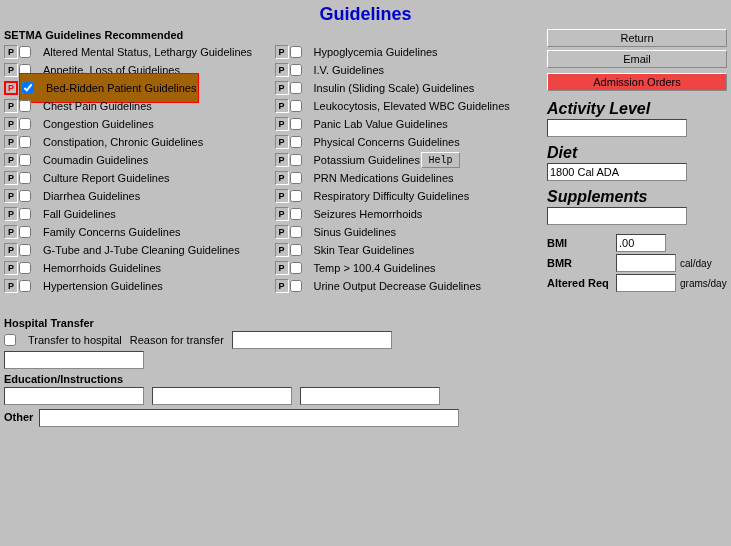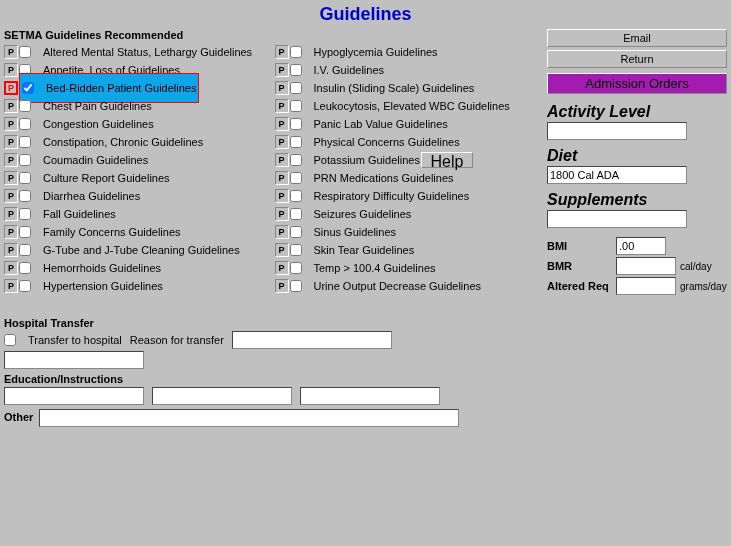--- a/index.html
+++ b/index.html
@@ -156,40 +156,41 @@
     .reason-input { width: 140px; }
     .education-section { margin-bottom: 4px; }
     .education-row {
       display: flex;
       gap: 8px;
       margin-top: 2px;
     }
     .edu-input { width: 140px; }
     .other-section {}
     .help-btn {
-      width: 52px;
+      width: 39px;
       height: 16px;
       background: #c0c0c0;
       border-top: 1px solid #fff;
       border-left: 1px solid #fff;
       border-right: 1px solid #888;
       border-bottom: 1px solid #888;
-      font-size: 16px;
+      font-size: 10px;
       cursor: pointer;
       text-align: center;
+      font-family: Liberation Mono, monospace;
     }
     .admission-btn {
       width: 100%;
       padding: 2px 4px;
-      background: #a21caf;
+      background: #ef4444;
       border-top: 1px solid #fff;
       border-left: 1px solid #fff;
       border-right: 1px solid #888;
       border-bottom: 1px solid #888;
-      font-size: 13px;
+      font-size: 11px;
       cursor: pointer;
       text-align: center;
       margin-top: 2px;
     }
   </style>
 </head>
 <body>
 
 <div class="main-container">
   <div class="title">Guidelines</div>
@@ -211,21 +212,21 @@
             </div>
             <div class="guideline-row">
               <button class="p-btn">P</button>
               <label class="checkbox-label">
                 <input type="checkbox" style="">
                 <span>Appetite, Loss of Guidelines</span>
               </label>
             </div>
             <div class="guideline-row">
               <button class="p-btn" style="border: 2px solid red; color: red;">P</button>
-              <label class="checkbox-label" style="background: #0ea5e9; border: 1px solid red; padding: 8px 2px;">
+              <label class="checkbox-label" style="background: #a16207; border: 1px solid red; padding: 8px 2px;">
                 <input type="checkbox" checked="" style="">
                 <span>Bed-Ridden Patient Guidelines</span>
               </label>
             </div>
             <div class="guideline-row">
               <button class="p-btn">P</button>
               <label class="checkbox-label">
                 <input type="checkbox" style="">
                 <span>Chest Pain Guidelines</span>
               </label>
@@ -364,21 +365,21 @@
               <button class="p-btn">P</button>
               <label class="checkbox-label">
                 <input type="checkbox" style="">
                 <span>Respiratory Difficulty Guidelines</span>
               </label>
             </div>
             <div class="guideline-row">
               <button class="p-btn">P</button>
               <label class="checkbox-label">
                 <input type="checkbox" style="">
-                <span>Seizures Guidelines</span>
+                <span>Seizures Hemorrhoids</span>
               </label>
             </div>
             <div class="guideline-row">
               <button class="p-btn">P</button>
               <label class="checkbox-label">
                 <input type="checkbox" style="">
                 <span>Sinus Guidelines</span>
               </label>
             </div>
             <div class="guideline-row">
@@ -433,22 +434,22 @@
         <div class="other-section">
           <div style="display:flex; align-items:center; gap:6px; margin-top:4px;">
             <span class="section-header">Other</span>
             <input type="text" class="inline-input" style="width: 420px;">
           </div>
         </div>
       </div>
     </div>
 
     <div class="right-panel">
+      <button class="right-btn">Return</button>
       <button class="right-btn">Email</button>
-      <button class="right-btn">Return</button>
       <button class="admission-btn">Admission Orders</button>
 
       <div class="field-group" style="margin-top:6px;">
         <div class="field-label">Activity Level</div>
         <input type="text" class="text-input" style="width: 140px;">
       </div>
 
       <div class="field-group">
         <div class="field-label">Diet</div>
         <input type="text" class="text-input" style="width: 140px;" value="1800 Cal ADA">

